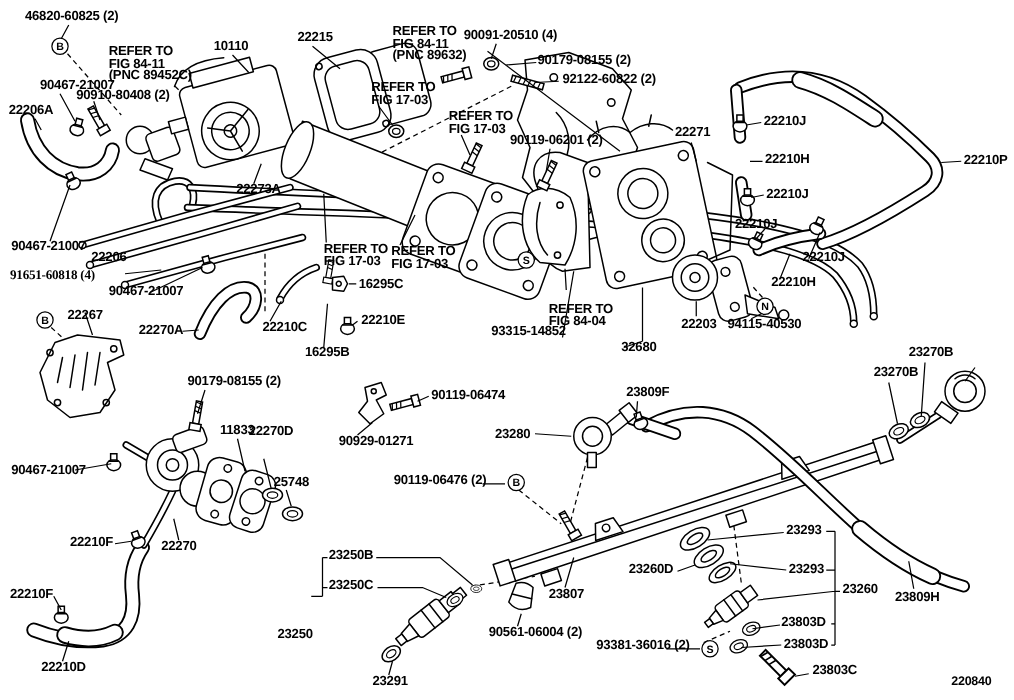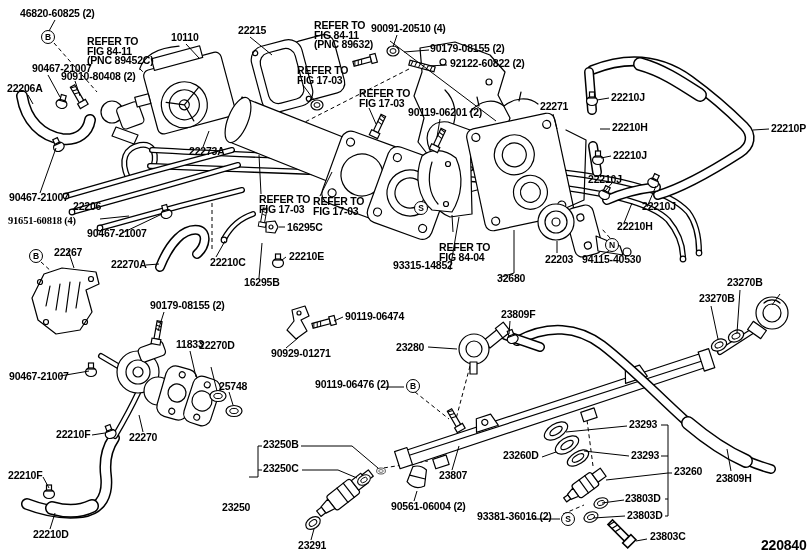--- a/index.html
+++ b/index.html
@@ -4,21 +4,21 @@
 <style>
   html,body{margin:0;padding:0;background:#fff}
   #stage{position:relative;width:811px;height:560px;background:#ffffff;
          font-family:"Liberation Sans",sans-serif;overflow:hidden}
   #art{position:absolute;left:0;top:0}
   .lbl{position:absolute;font-size:10.5px;font-weight:bold;letter-spacing:-0.2px;
        line-height:9.5px;white-space:pre-line;color:#000}
   .marker{position:absolute;width:12px;height:12px;border:1.5px solid #000;border-radius:50%;
           display:flex;align-items:center;justify-content:center;
           font-size:8.5px;font-weight:bold;color:#000;background:#fff;box-sizing:content-box}
-  .fig-num{font-size:14px}
+  .fig-num{font-size:10px}
   
   .k{stroke:#000;fill:none;stroke-width:1.2;stroke-linecap:round;stroke-linejoin:round}
   .kf{stroke:#000;fill:#fff;stroke-width:1.2;stroke-linejoin:round}
   .lead{stroke:#000;stroke-width:1;fill:none}
   .dash{stroke:#000;stroke-width:1;fill:none;stroke-dasharray:4 3}
   .h1o{stroke:#000;stroke-width:10;fill:none;stroke-linecap:round}
   .h1i{stroke:#fff;stroke-width:7;fill:none;stroke-linecap:round}
   .h2o{stroke:#000;stroke-width:12;fill:none;stroke-linecap:round}
   .h2i{stroke:#fff;stroke-width:9;fill:none;stroke-linecap:round}
   .slo{stroke:#000;stroke-width:14;fill:none;stroke-linecap:round}

